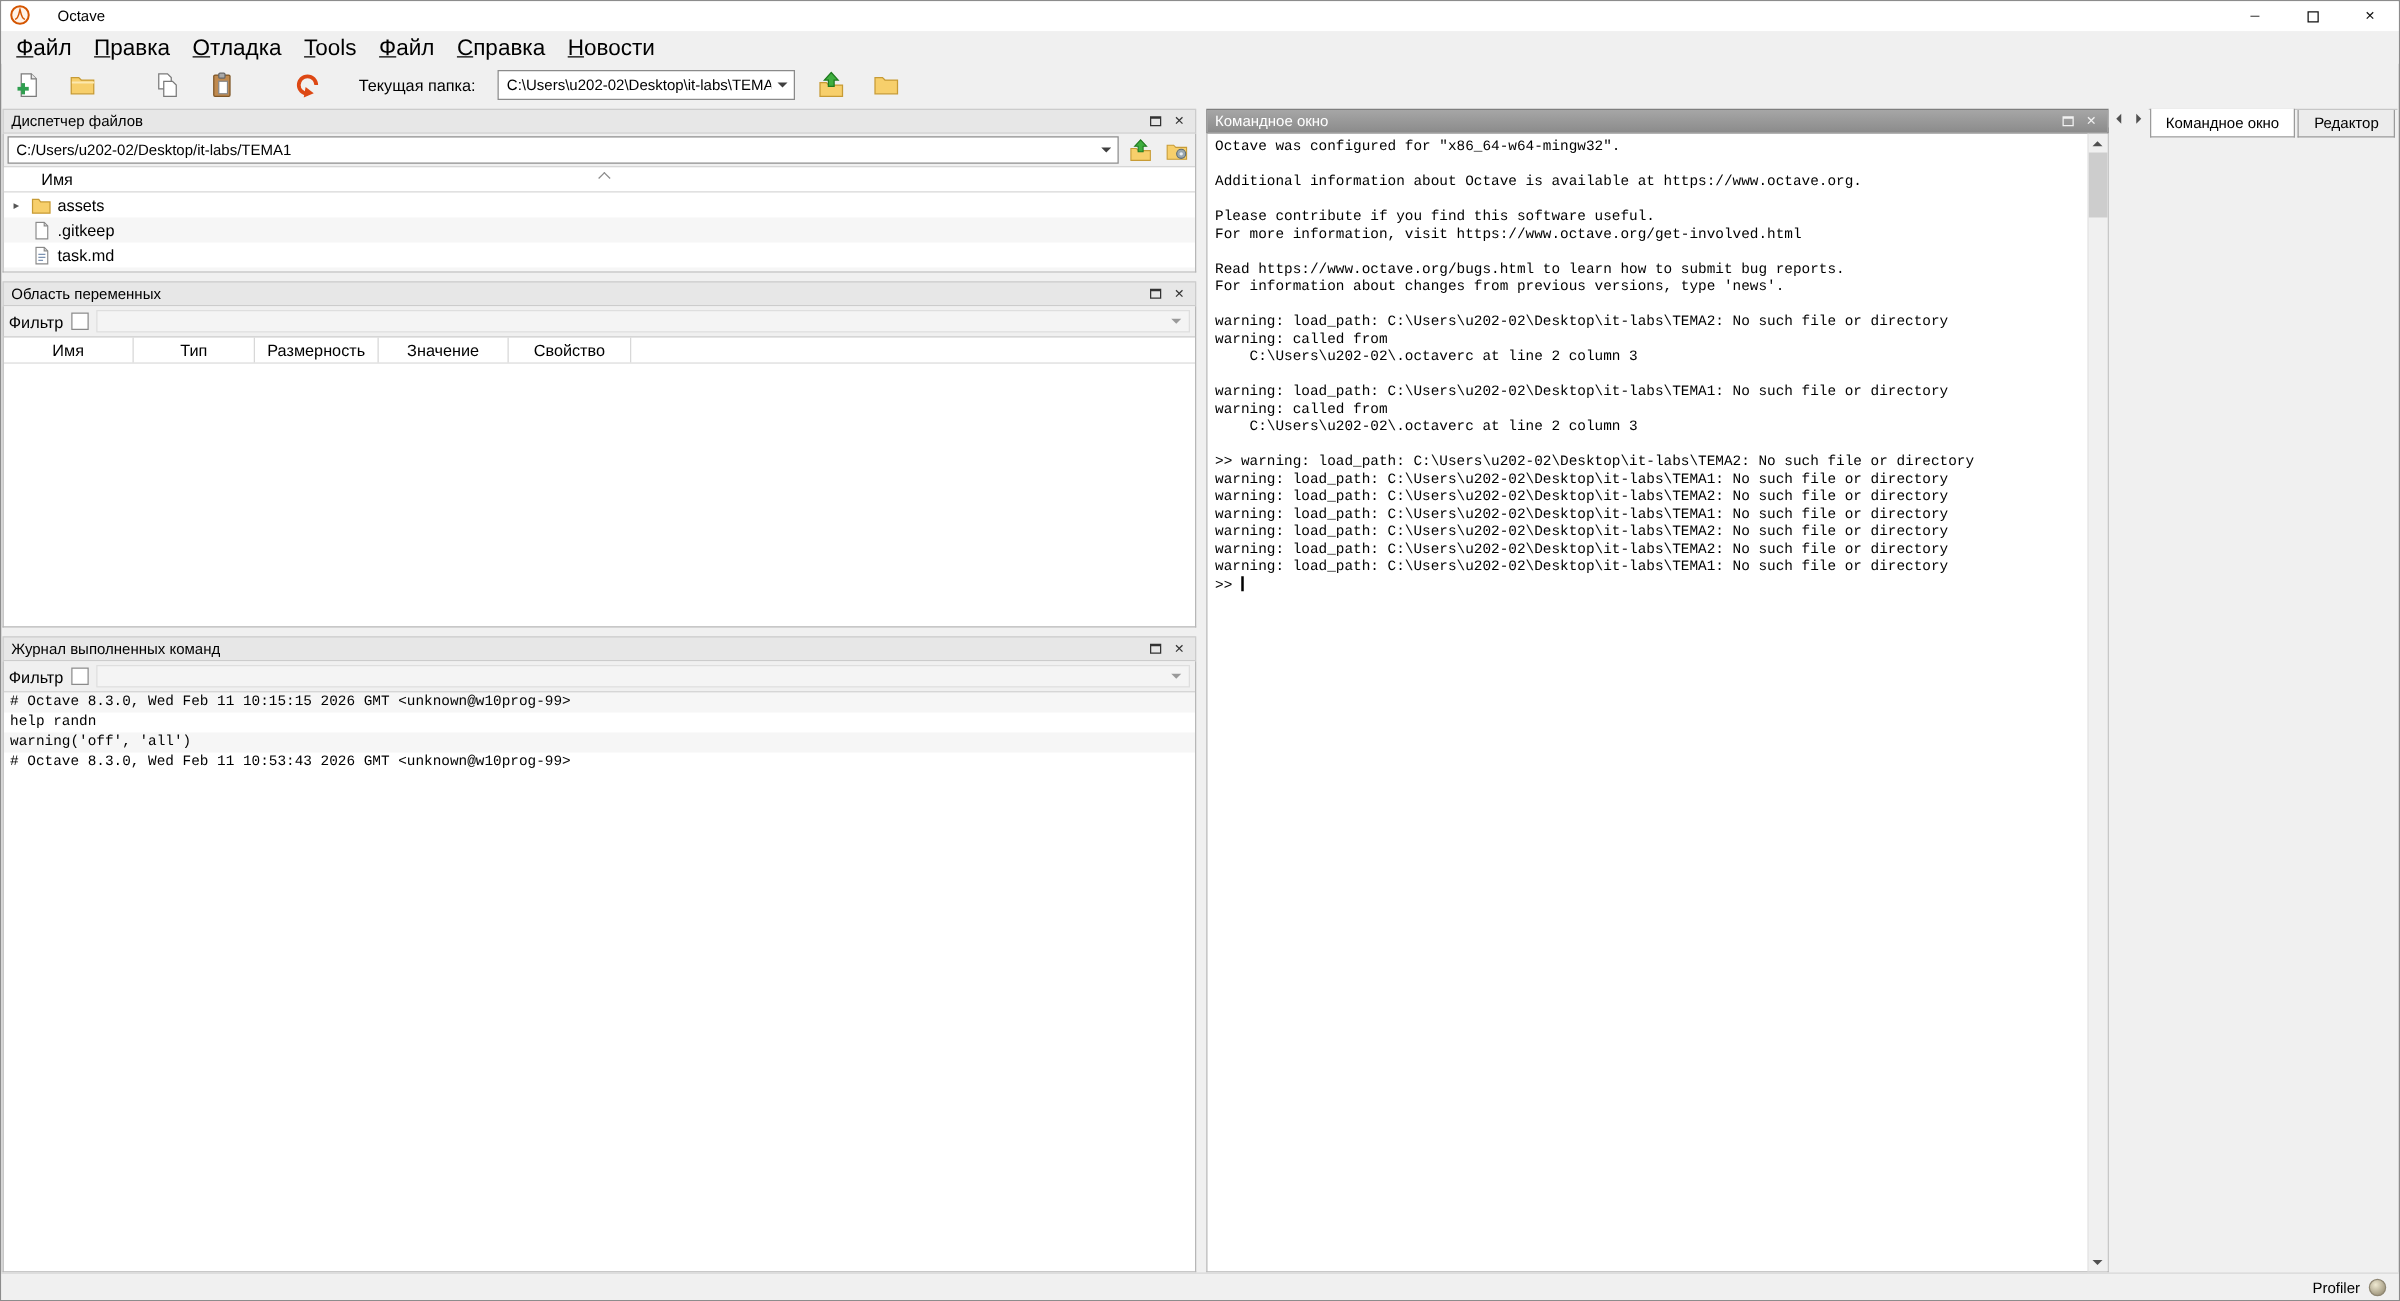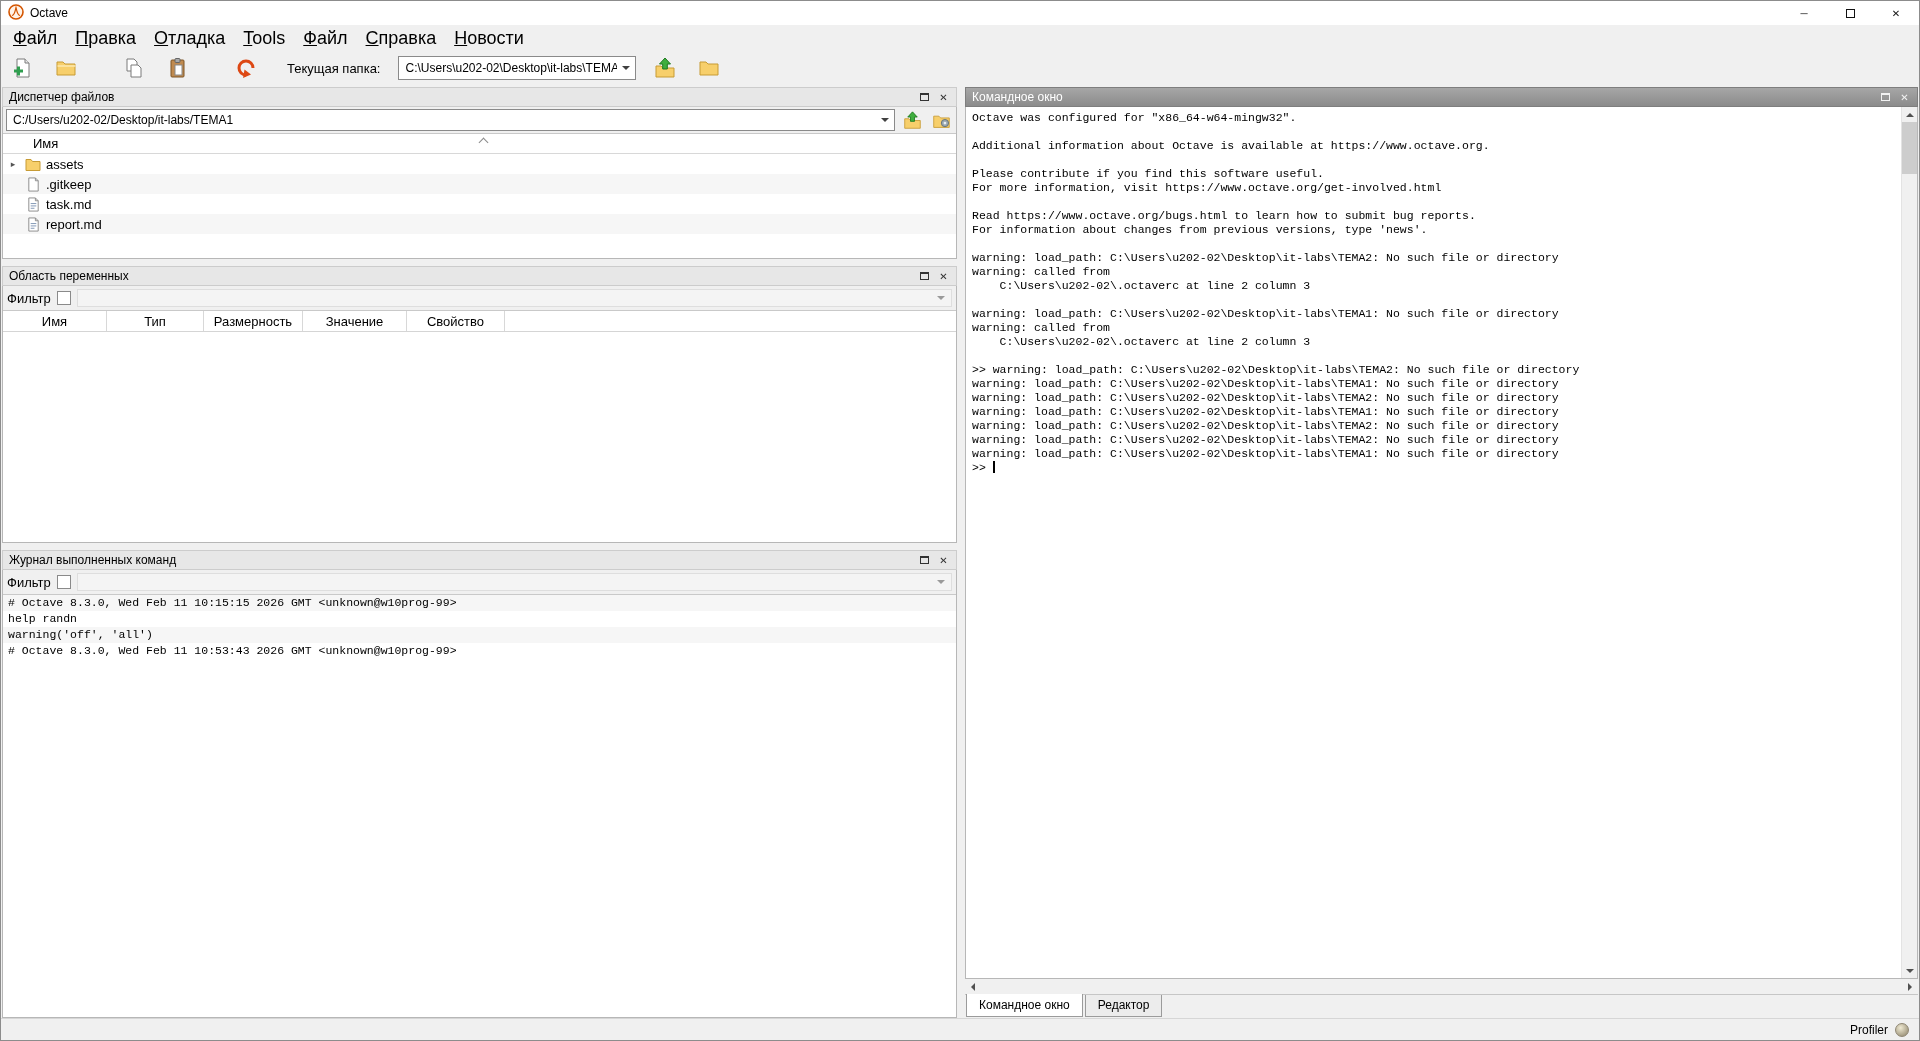--- a/index.html
+++ b/index.html
@@ -1,21 +1,21 @@
 <!DOCTYPE html>
 <html><head>
 <meta charset="utf-8">
 <style>
   * { margin:0; padding:0; box-sizing:border-box; }
   html,body { width:1920px; height:1041px; overflow:hidden; }
   body { font-family:"Liberation Sans",sans-serif; font-size:13px; color:#000; background:#f0f0f0; }
   .app { width:100%; height:100%; display:flex; flex-direction:column; border:1px solid #8c8c8c; background:#f0f0f0; }
 
   
-  .titlebar { height:24px; background:#ffffff; display:flex; align-items:center; padding-left:7px; gap:6px; flex:0 0 auto; }
+  .titlebar { height:24px; background:#ffffff; display:flex; align-items:center; padding-left:7px; gap:22px; flex:0 0 auto; }
   .titlebar .wtitle { font-size:12px; }
   .caption { margin-left:auto; display:flex; align-self:stretch; }
   .cap-btn { width:46px; display:flex; align-items:center; justify-content:center; font-size:10px; color:#111; cursor:default; }
   .max-glyph { width:9px; height:9px; border:1px solid #111; }
 
   
   .menubar { height:26px; display:flex; align-items:center; padding-left:3px; background:#f0f0f0; flex:0 0 auto; }
   .menu-item { display:inline-block; padding:5px 9px; font-size:18px; }
   .menu-item::first-letter { text-decoration:underline; }
 
@@ -29,21 +29,21 @@
   .combo-text { padding:0 6px; font-size:12px; white-space:nowrap; overflow:hidden; flex:1; }
   .combo-arrow { width:18px; align-self:stretch; display:flex; align-items:center; justify-content:center; flex:0 0 auto; }
   .arr-down { width:0; height:0; border-left:4px solid transparent; border-right:4px solid transparent; border-top:4px solid #404040; }
   .cwd-combo { width:238px; }
 
   
   .main { flex:1; display:flex; min-height:0; padding:2px 1px 0 1px; }
   .left-col { width:955px; display:flex; flex-direction:column; min-height:0; flex:0 0 auto; }
   .col-splitter { width:8px; flex:0 0 auto; }
   .row-splitter { height:7px; flex:0 0 auto; }
-  .right-col { flex:1; display:flex; flex-direction:column; min-width:0; }
+  .right-col { flex:1; display:flex; flex-direction:row; min-width:0; }
 
   
   .panel { display:flex; flex-direction:column; min-height:0; }
   .panel-title { height:20px; background:#e7e7e7; border:1px solid #cccccc; display:flex; align-items:center; padding:0 3px 0 6px; font-size:12px; flex:0 0 auto; }
   .pt-text { flex:1; white-space:nowrap; overflow:hidden; }
   .panel-title.focused { background:linear-gradient(#a6a6a6,#8b8b8b); border-color:#7e7e7e; color:#ffffff; }
   .pt-btn { width:19px; height:16px; display:flex; align-items:center; justify-content:center; font-size:10px; color:#333; }
   .panel-title.focused .pt-btn { color:#f2f2f2; }
   .undock-glyph { width:9px; height:8px; border:1px solid currentColor; border-top-width:2px; }
   .panel-body { flex:1; background:#f0f0f0; border:1px solid #b7b7b7; border-top:none; min-height:0; overflow:hidden; display:flex; flex-direction:column; }
@@ -197,21 +197,21 @@
       <svg width="22" height="22" viewBox="0 0 22 22">
         <path d="M2 5 h6 l2 2 h10 v11 H2 z" fill="#f7cf6b" stroke="#c79b35"></path>
       </svg>
     </div>
   </div>
 
   <div class="main">
 
     <div class="left-col">
 
-      <div class="panel" style="height:172px; flex:0 0 auto;">
+      <div class="panel" style="height:131px; flex:0 0 auto;">
         <div class="panel-title">
           <span class="pt-text">Диспетчер файлов</span>
           <span class="pt-btn">
               <span class="undock-glyph"></span>
             </span>
           <span class="pt-btn">
               <span>✕</span>
             </span>
         </div>
         <div class="panel-body">

